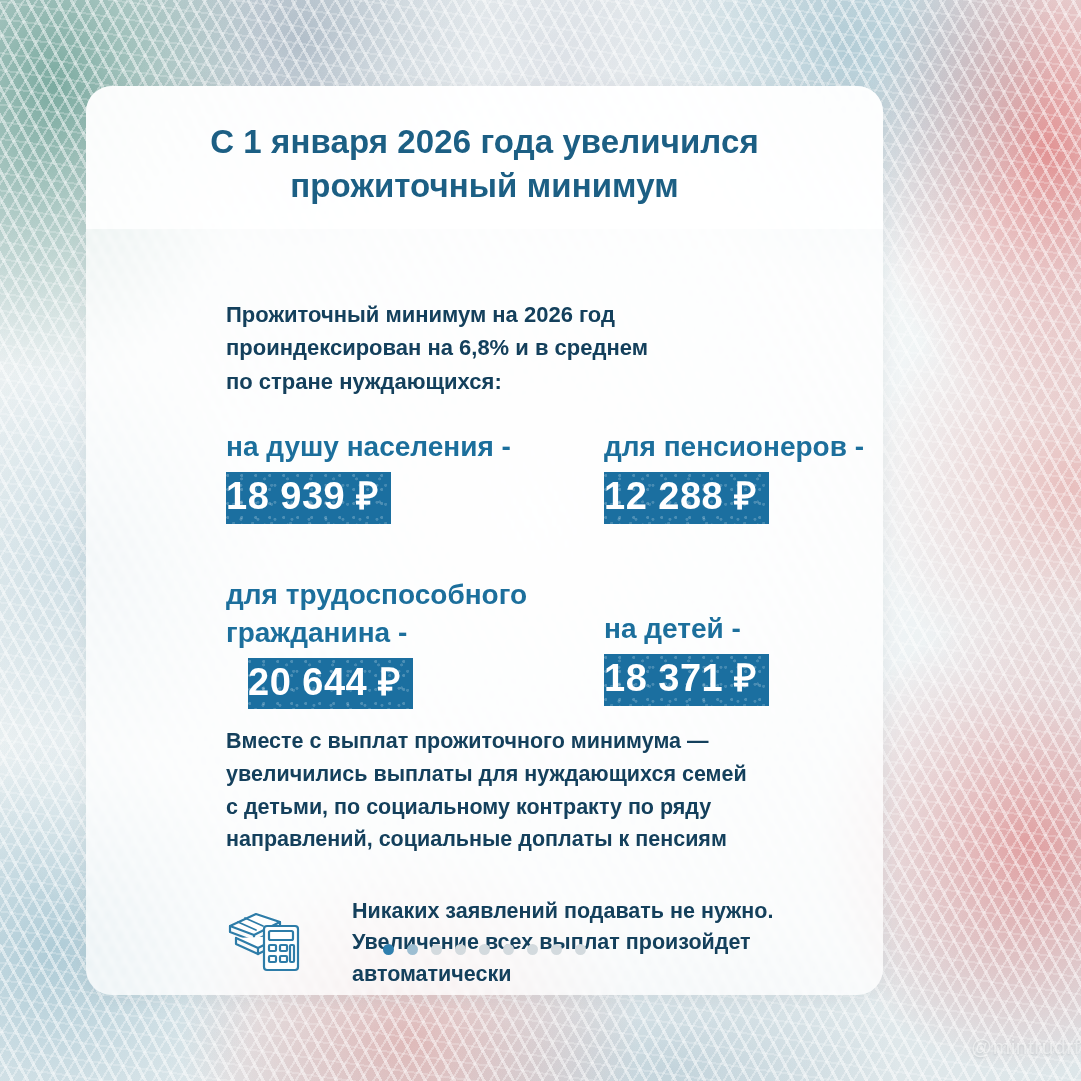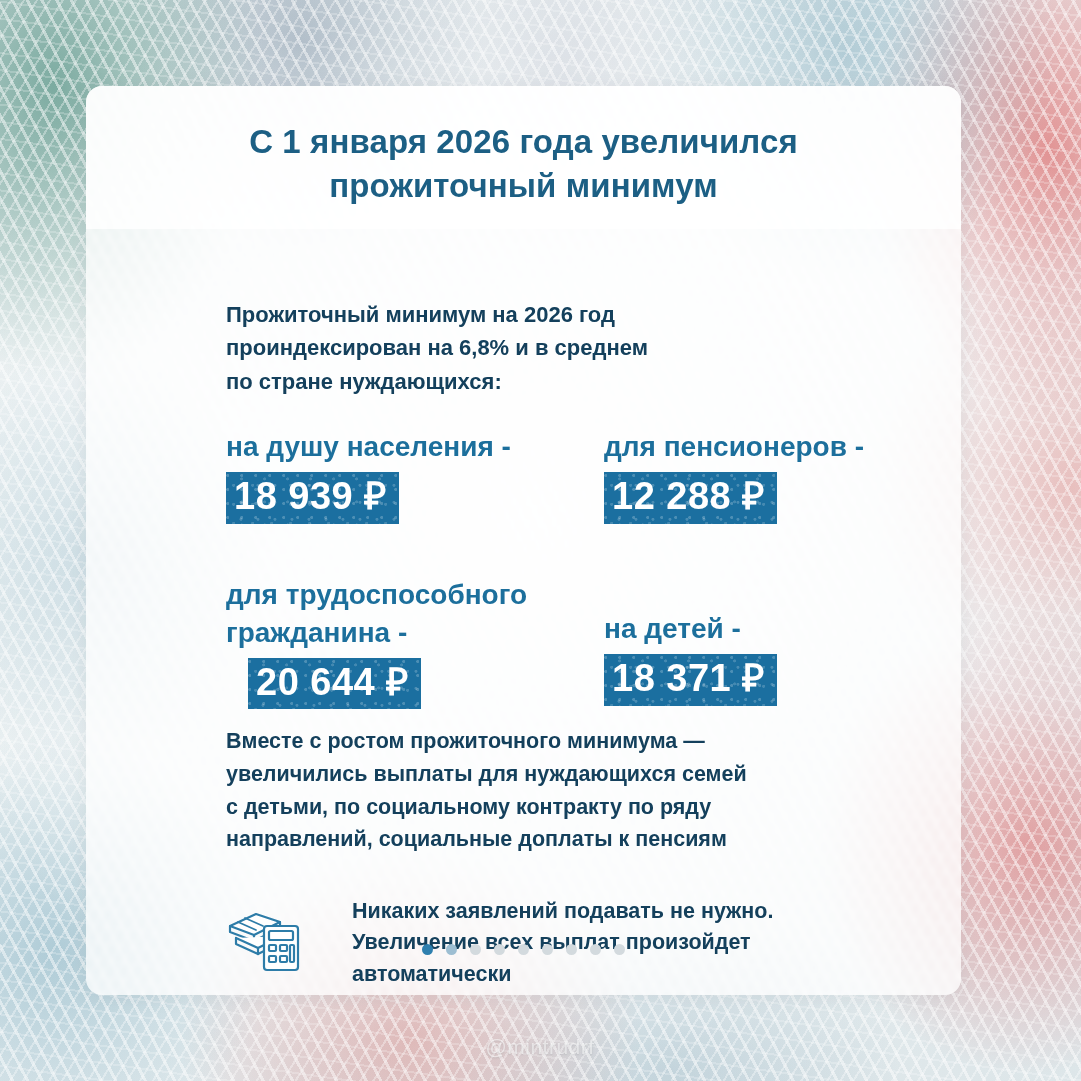--- a/index.html
+++ b/index.html
@@ -53,23 +53,23 @@
     inset: 0;
     background:
       radial-gradient(circle at 50% 48%, rgba(255,255,255,0.80), rgba(255,255,255,0.25) 55%, rgba(255,255,255,0) 80%);
   }
 
   
   #card {
     position: absolute;
     left: 86px;
     top: 86px;
-    width: 875px;
+    width: 797px;
     height: 909px;
-    border-radius: 16px;
+    border-radius: 26px;
     background: rgba(255,255,255,0.74);
     backdrop-filter: blur(2px);
     z-index: 2;
     overflow: hidden;
     box-shadow: 0 2px 18px rgba(90,110,120,0.10);
   }
   .card-top {
     position: absolute;
     left: 0; right: 0; top: 0;
     height: 143px;
@@ -124,21 +124,21 @@
     margin-bottom: 6px;
     white-space: pre-line;
   }
   .fig-value {
     display: inline-block;
     background: #1b6fa0;
     color: #ffffff;
     font-size: 38px;
     font-weight: bold;
     letter-spacing: 0.5px;
-    padding: 3px 12px 6px 8px;
+    padding: 3px 12px 6px 0;
     line-height: 1.12;
     position: relative;
     overflow: hidden;
   }
   .fig-value::after {
     content: "";
     position: absolute;
     inset: 0;
     background:
       radial-gradient(circle at 12% 25%, rgba(255,255,255,0.22) 0 1.2px, rgba(255,255,255,0) 1.8px),
@@ -203,21 +203,21 @@
     background: #d3dade;
   }
   .dot.active { background: #2e7fae; }
   .dot.semi   { background: #9dbed2; }
 
   
   #watermark {
     position: absolute;
     left: 0; right: 1px;
     bottom: 22px;
-    text-align: center;
+    text-align: right;
     color: rgba(255,255,255,0.55);
     font-size: 21px;
     letter-spacing: 0.5px;
     z-index: 3;
     text-shadow: 0 1px 2px rgba(120,130,135,0.25);
   }
 </style>
 </head>
 <body>
 
@@ -263,21 +263,21 @@
       </div>
 
       <div class="fig f4">
         <div class="fig-label">на детей -</div>
         <div class="fig-value">18 371 ₽</div>
       </div>
 
     </div>
 
     <p class="para">
-      <span class="line">Вместе с ростом прожиточного минимума —</span>
+      <span class="line">Вместе с выплат прожиточного минимума —</span>
       <span class="line">увеличились выплаты для нуждающихся семей</span>
       <span class="line">с детьми, по социальному контракту по ряду</span>
       <span class="line">направлений, социальные доплаты к пенсиям</span>
     </p>
 
     <div class="note">
       <div class="note-icon">
         <svg viewBox="0 0 84 80" width="84" height="80" aria-hidden="true">
           <g fill="none" stroke="#2d7ca8" stroke-width="2.2" stroke-linejoin="round" stroke-linecap="round">
             <path d="M4 30 L30 18 L54 26 L28 39 Z" fill="#ffffff"></path>

